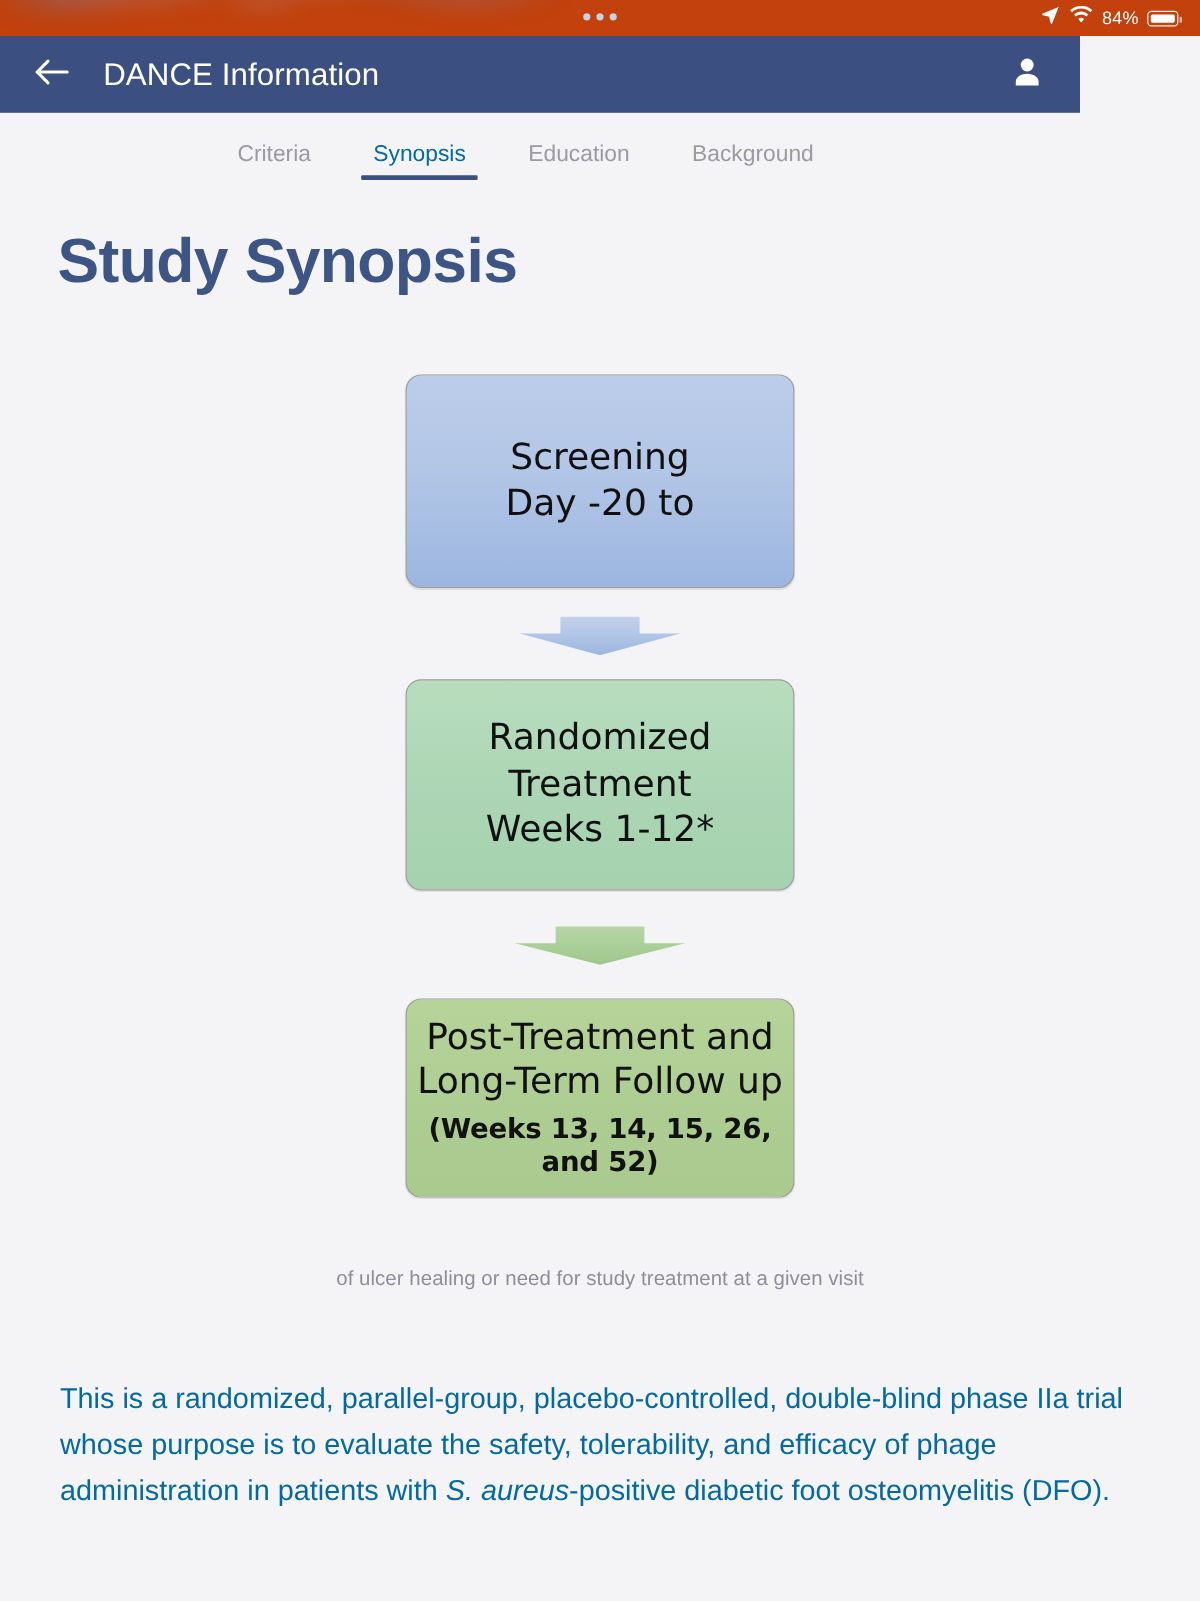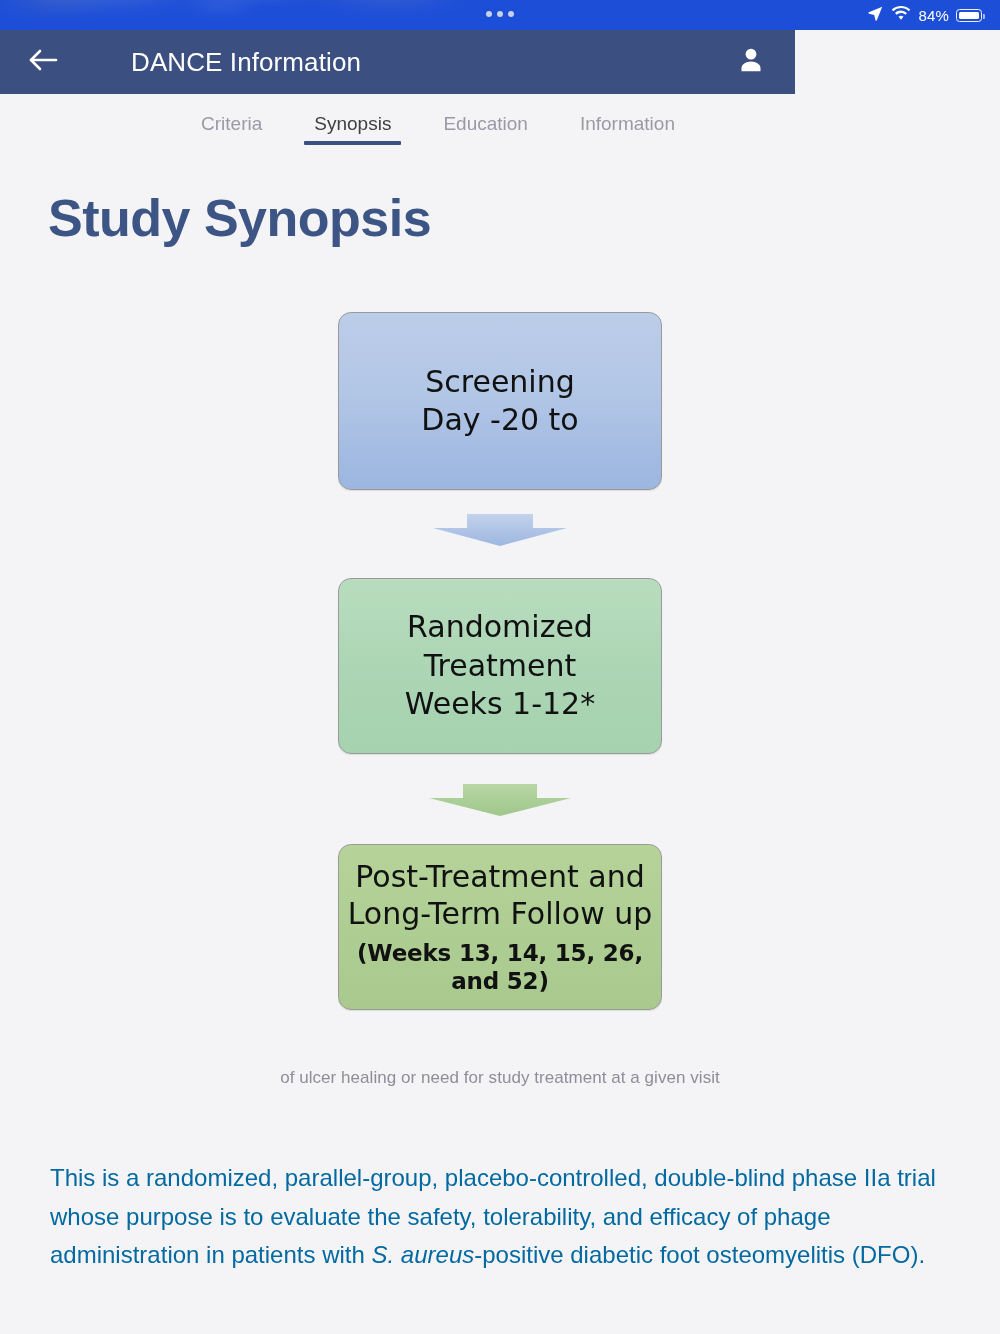--- a/index.html
+++ b/index.html
@@ -12,21 +12,21 @@
     font-family: "Liberation Sans", sans-serif;
     background: #f4f4f6;
     -webkit-font-smoothing: antialiased;
   }
 
   
   .status-bar {
     position: relative;
     width: 1000px;
     height: 30px;
-    background: #1d4ed8;
+    background: #c2410c;
     overflow: hidden;
   }
   .status-bar-blur {
     position: absolute;
     inset: -20px -10px;
     background:
       radial-gradient(ellipse 140px 40px at 120px 6px, rgba(150,175,215,0.30), rgba(150,175,215,0) 70%),
       radial-gradient(ellipse 90px 28px at 280px 2px, rgba(175,200,235,0.34), rgba(175,200,235,0) 70%),
       radial-gradient(ellipse 120px 30px at 400px 14px, rgba(120,145,190,0.26), rgba(120,145,190,0) 70%),
       radial-gradient(ellipse 90px 26px at 60px 20px, rgba(96,122,170,0.30), rgba(96,122,170,0) 70%),
@@ -84,27 +84,26 @@
     height: 7px;
     width: 84%;
     margin-left: 1.6px;
     background: #ffffff;
     border-radius: 1.5px;
   }
 
   
   .app-header {
     position: relative;
-    width: 795px;
+    width: 900px;
     height: 64px;
     background: #3b5080;
     display: flex;
     align-items: center;
     padding: 0 22px;
-    gap: 45px;
   }
   .back-btn {
     width: 42px; height: 42px;
     display: flex; align-items: center; justify-content: center;
     cursor: pointer;
   }
   .header-title {
     color: #ffffff;
     font-size: 26px;
     font-weight: 400;
@@ -117,34 +116,34 @@
     display: flex; align-items: center; justify-content: center;
     cursor: pointer;
   }
 
   
   .tab-bar {
     width: 876px;
     height: 56px;
     background: #f4f4f6;
     display: flex;
-    align-items: center;
+    align-items: flex-end;
     justify-content: center;
     gap: 0;
     padding-top: 12px;
   }
   .tab {
     position: relative;
     padding: 2px 26px 10px 26px;
     font-size: 19px;
     color: #9a9aa5;
     cursor: pointer;
     white-space: nowrap;
   }
-  .tab.active { color: #404040; }
+  .tab.active { color: #0369a1; }
   .tab.active::after {
     content: "";
     position: absolute;
     left: 16px; right: 16px;
     bottom: 0;
     height: 4px;
     background: #3b5080;
     border-radius: 1px;
   }
 
@@ -188,21 +187,21 @@
     height: 178px;
     background: linear-gradient(180deg, #bccde9 0%, #b2c6e6 45%, #9cb6e0 100%);
     font-size: 30px;
     line-height: 1.28;
   }
   .box-randomized {
     height: 176px;
     background: linear-gradient(180deg, #b8ddbe 0%, #abd5b4 55%, #a6d2af 100%);
     font-size: 30px;
     line-height: 1.28;
-    margin-top: 12px;
+    margin-top: 0;
   }
   .box-followup {
     height: 166px;
     background: linear-gradient(180deg, #b6d49a 0%, #aecd93 55%, #a9c98e 100%);
     font-size: 30px;
     line-height: 1.24;
     justify-content: center;
   }
   .box-sub {
     font-size: 23px;
@@ -287,21 +286,21 @@
         <path d="M12 13.2c-4.2 0-7.6 2.4-7.6 5.3V21h15.2v-2.5c0-2.9-3.4-5.3-7.6-5.3z"></path>
       </svg>
     </span>
   </div>
 </div>
 
 <div class="tab-bar">
   <div class="tab">Criteria</div>
   <div class="tab active">Synopsis</div>
   <div class="tab">Education</div>
-  <div class="tab">Information</div>
+  <div class="tab">Background</div>
 </div>
 
 <div class="content">
 
   <h1 class="page-title">Study Synopsis</h1>
 
   <div class="flow">
 
     <div class="flow-box box-screening">
       <div class="box-main">Screening</div>

